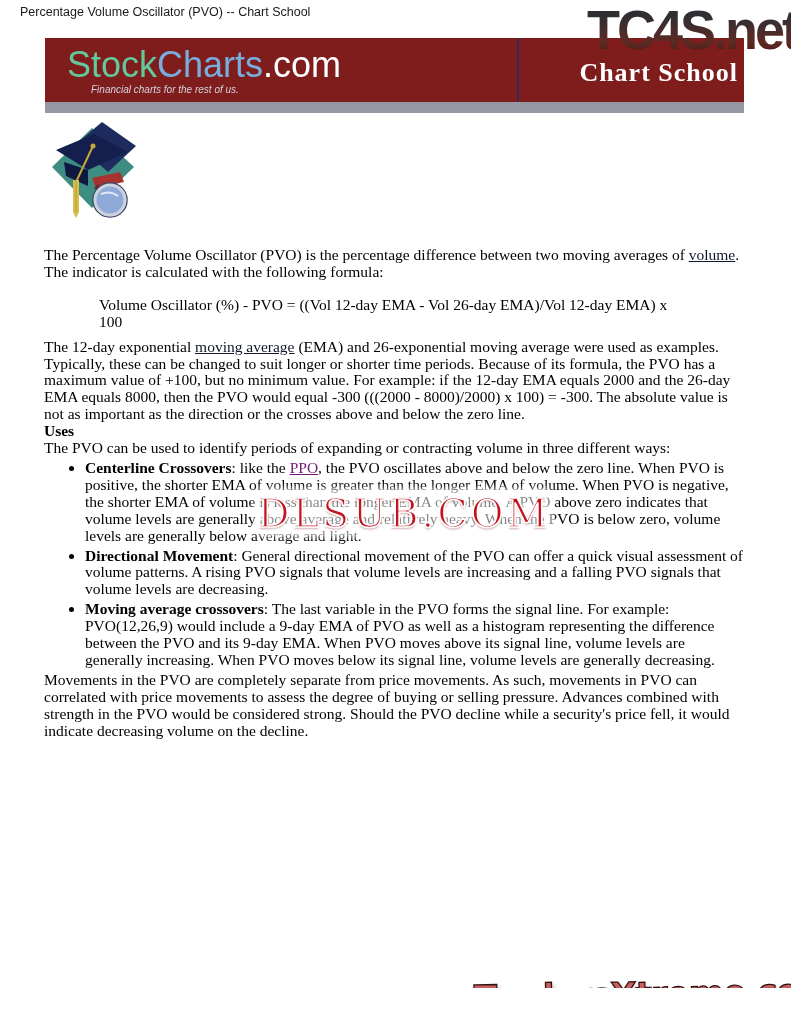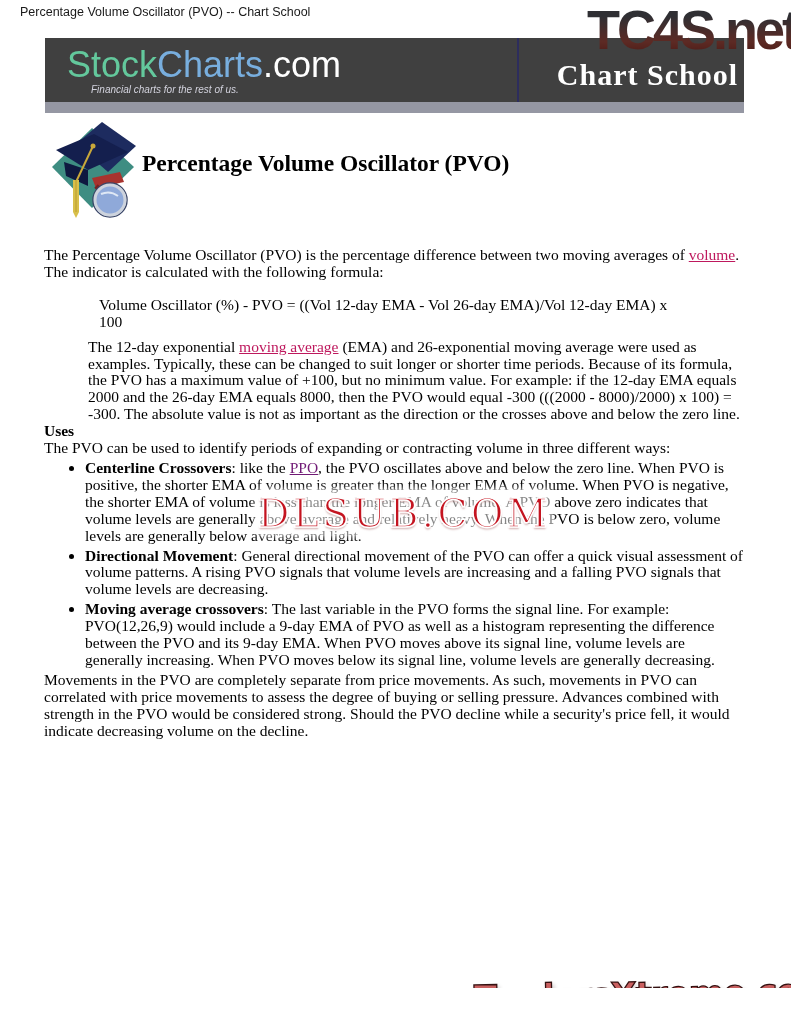--- a/index.html
+++ b/index.html
@@ -17,63 +17,63 @@
     position:absolute; right:-6px; top:-2px; z-index:6;
     font-family:"Liberation Sans", sans-serif; font-weight:bold;
     font-size:54px; letter-spacing:-3px; transform:scaleY(1.04);
     background:linear-gradient(180deg,#2f2f33 30%, #5d2a24 70%, #431410 100%);
     -webkit-background-clip:text; background-clip:text; color:transparent;
     white-space:nowrap;
   }
   
   .banner {
     position:absolute; left:45px; top:38px; width:699px; height:64px;
-    background:#404040;
+    background:#7f1d1d;
   }
   .banner .seam { position:absolute; left:472px; top:0; width:2px; height:64px; background:#2d2d5d; }
   .logo-text {
     position:absolute; left:22px; top:6px;
     font-family:"Liberation Sans", sans-serif; font-size:36px; letter-spacing:0;
     white-space:nowrap; cursor:pointer;
   }
   .logo-stock  { color:#63c89c; }
   .logo-charts { color:#78aede; }
   .logo-com    { color:#ffffff; }
   .tagline {
     position:absolute; left:46px; top:46px;
     font-family:"Liberation Sans", sans-serif; font-style:italic;
     font-size:10px; color:#d3d3de; white-space:nowrap;
   }
   .chart-school {
     position:absolute; right:6px; top:20px;
     font-family:"Liberation Serif", serif; font-weight:bold;
-    font-size:30px; color:#ffffff; letter-spacing:1px; white-space:nowrap;
+    font-size:26px; color:#ffffff; letter-spacing:1px; white-space:nowrap;
   }
   .gray-strip { position:absolute; left:45px; top:102px; width:699px; height:11px; background:#9597a3; }
 
   .grad-icon { position:absolute; left:46px; top:120px; }
 
   h1.page-title {
     position:absolute; left:142px; top:150px; margin:0;
     font-family:"Liberation Serif", serif; font-weight:bold; font-size:23.5px;
     white-space:nowrap;
   }
 
   .content {
     position:absolute; left:44px; top:247px; width:702px;
     font-size:15.5px; line-height:16.9px;
   }
   .content p { margin:0 0 13px 0; }
   .content .formula { margin:16px 0 8px 55px; width:600px; }
-  .content .para2 { margin-bottom:0;margin-left:44px; }
+  .content .para2 { margin-bottom:0; }
   .content .uses-block { margin:0; }
   .content ul { margin:3px 0 3px 0; padding-left:41px; }
   .content li { margin-bottom:3px; }
   a.doc-link { text-decoration:underline; cursor:pointer; }
-  .link-visited { color:#be185d; }
+  .link-visited { color:#0f172a; }
   .link-blue { color:#701a75; }
 
   
   .wm-dlsub {
     position:absolute; left:256px; top:489px; width:296px; height:47px; z-index:7;
     background:rgba(255,255,255,0.52); border-radius:5px;
     box-shadow:0 0 7px rgba(255,255,255,0.85);
     display:flex; align-items:center; justify-content:center;
     font-family:"DejaVu Serif", serif; font-weight:normal;
     font-size:40px; letter-spacing:3px; color:#c41420;
@@ -122,21 +122,20 @@
     <circle cx="47" cy="26" r="2.5" fill="#c9a83a"></circle>
     <polygon points="27,60 33,60 33,92 30,98 27,92" fill="#d8bf4a"></polygon>
     <line x1="30" y1="60" x2="30" y2="92" stroke="#b89a2e" stroke-width="1"></line>
     <polygon points="46,58 74,52 78,62 50,68" fill="#a8332e"></polygon>
     <line x1="50" y1="66" x2="58" y2="74" stroke="#7a2020" stroke-width="5"></line>
     <circle cx="64" cy="80" r="17" fill="none" stroke="#3a4668" stroke-width="1.5"></circle>
     <circle cx="64" cy="80" r="15" fill="#8fa9d9" stroke="#cdd3dd" stroke-width="3"></circle>
     <path d="M55,74 Q64,70 72,76" stroke="#dfe8f5" stroke-width="2" fill="none"></path>
   </svg>
 
-  <h1 class="page-title">Percentage Volume Oscillator (PVO)</h1>
 
   <div class="content">
 
     <p><span>The Percentage Volume Oscillator (PVO) is the percentage difference between two moving averages of </span><a class="doc-link link-visited">volume</a><span>. The indicator is calculated with the following formula:</span></p>
 
     <div class="formula"><span>Volume Oscillator (%) - PVO = ((Vol 12-day EMA - Vol 26-day EMA)/Vol 12-day EMA) x</span><br><span>100</span></div>
 
     <p class="para2"><span>The 12-day exponential </span><a class="doc-link link-visited">moving average</a><span> (EMA) and 26-exponential moving average were used as examples. Typically, these can be changed to suit longer or shorter time periods. Because of its formula, the PVO has a maximum value of +100, but no minimum value. For example: if the 12-day EMA equals 2000 and the 26-day EMA equals 8000, then the PVO would equal -300 (((2000 - 8000)/2000) x 100) = -300. The absolute value is not as important as the direction or the crosses above and below the zero line.</span></p>
 
     <p class="uses-block"><b>Uses</b><br><span>The PVO can be used to identify periods of expanding or contracting volume in three different ways:</span></p>

